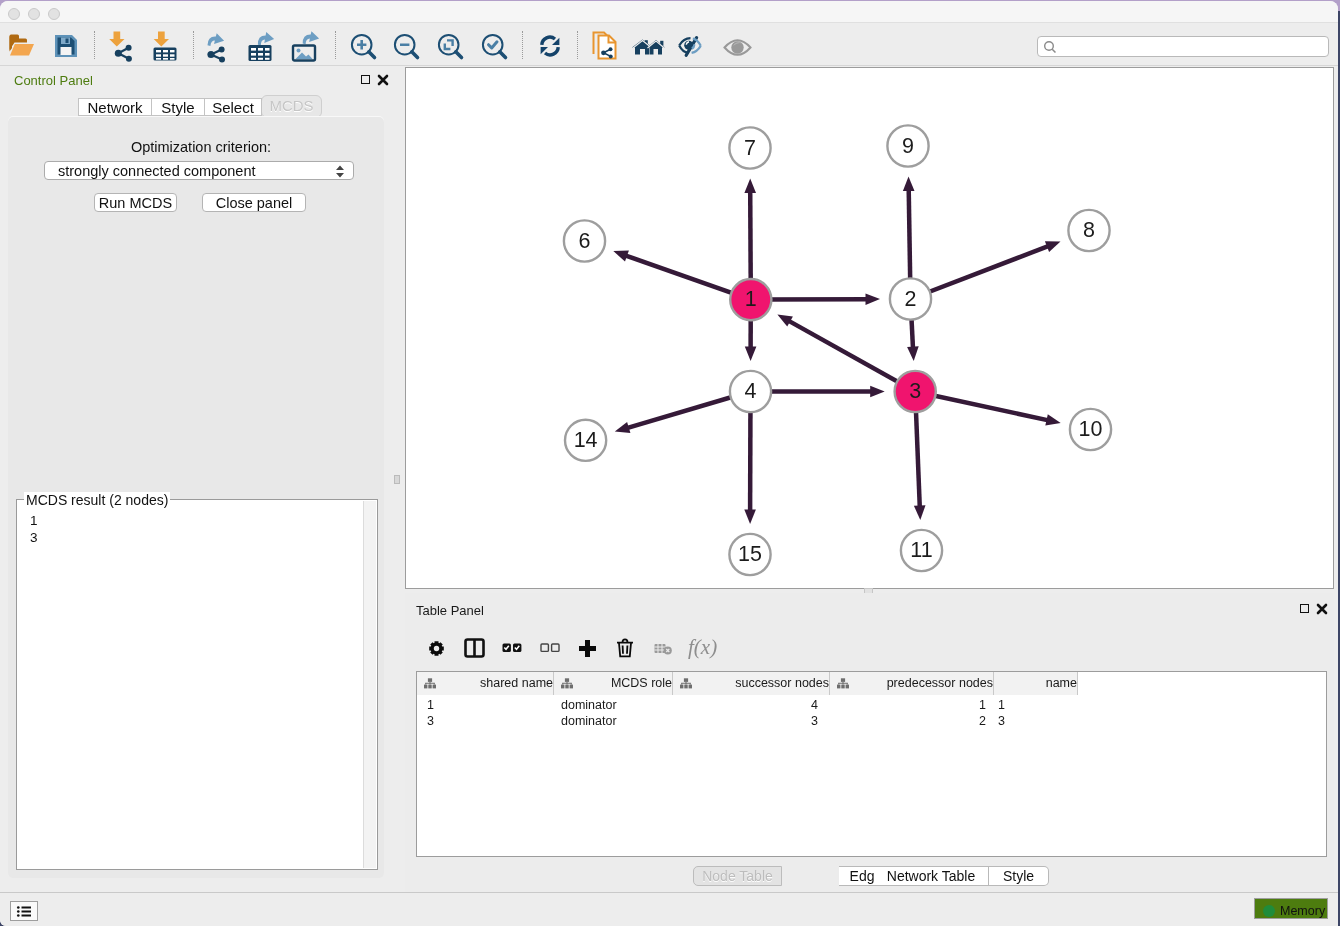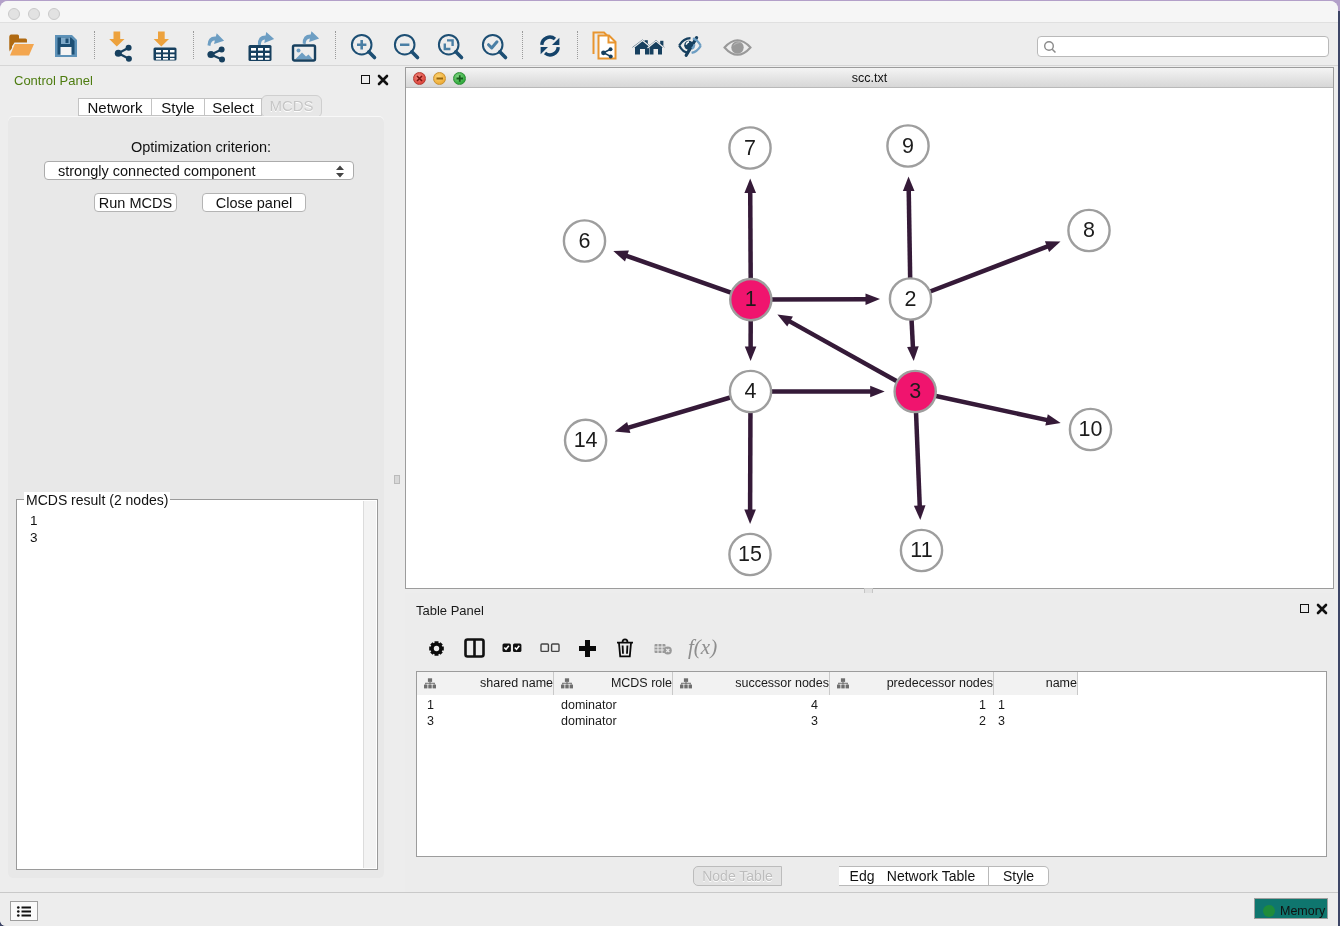--- a/index.html
+++ b/index.html
@@ -234,31 +234,20 @@
       <div class="abs" style="left:6px;top:377px;width:362px;"></div>
       <div class="abs" style="left:13px;top:13px;font-size:13.5px;line-height:16.5px;color:#111;white-space:pre;">1
 3</div>
       <div class="abs" style="right:1px;top:1px;width:13px;height:367px;background:#f3f3f3;border-left:1px solid #dcdcdc;left:auto;"></div>
     </div>
     <div class="abs" style="left:14px;top:376px;padding:0 2px;font-size:14px;color:#111;background:transparent;"><span style="background:#fff;padding:0 2px;">MCDS result (2 nodes)</span></div>
   </div>
 
   <div class="abs" style="left:394px;top:474px;width:6px;height:9px;background:#d8d8d8;border:1px solid #bbb;"></div>
   <div id="netframe">
-    <div id="nettitle">
-      <div class="mbtn" style="left:7px;background:radial-gradient(circle at 40% 35%,#f08a80,#e04b42 65%,#c93a32);border:0.5px solid #b33c33;"></div>
-      <div class="mbtn" style="left:27px;background:radial-gradient(circle at 40% 35%,#fbd476,#f0b03c 65%,#dc9e2d);border:0.5px solid #c89234;"></div>
-      <div class="mbtn" style="left:47px;background:radial-gradient(circle at 40% 35%,#8ad98a,#35ad41 65%,#259332);border:0.5px solid #2f8f38;"></div>
-      <svg style="left:7px;top:3.5px;" width="53" height="13" viewBox="0 0 53 13">
-        <path stroke="#7c1510" stroke-width="1.6" d="M4,4 L9,9 M9,4 L4,9"></path>
-        <path stroke="#96660f" stroke-width="1.8" d="M23.5,6.5 L30,6.5"></path>
-        <path stroke="#175c1c" stroke-width="1.8" d="M43.5,6.5 L50,6.5 M46.75,3.2 L46.75,9.8"></path>
-      </svg>
-      <div class="abs" style="left:0;top:3px;width:100%;text-align:center;font-size:12.5px;color:#111;">scc.txt</div>
-    </div>
     <svg style="left:0;top:21px;overflow:hidden;" width="927" height="500" viewBox="406 87 927 500">
       <g stroke="#351a38" stroke-width="4.5">
         <line x1="750.8" y1="297.6" x2="750.2" y2="189.0"></line>
         <line x1="750.8" y1="297.6" x2="625.1" y2="253.3"></line>
         <line x1="750.8" y1="297.6" x2="867.5" y2="297.2"></line>
         <line x1="750.8" y1="297.6" x2="750.6" y2="346.5"></line>
         <line x1="910.5" y1="297.0" x2="908.7" y2="187.0"></line>
         <line x1="910.5" y1="297.0" x2="1048.9" y2="243.9"></line>
         <line x1="910.5" y1="297.0" x2="913.0" y2="346.6"></line>
         <line x1="915.2" y1="389.5" x2="788.3" y2="318.6"></line>
@@ -437,19 +426,19 @@
     <svg style="left:17px;top:13px;" width="15" height="11" viewBox="0 0 15 11">
       <g stroke="#111" stroke-width="2">
           <path d="M4.5,1.5 L14,1.5 M4.5,5.5 L14,5.5 M4.5,9.5 L14,9.5"></path>
         </g>
       <g fill="#111">
           <circle cx="1.3" cy="1.5" r="1.3"></circle>
           <circle cx="1.3" cy="5.5" r="1.3"></circle>
           <circle cx="1.3" cy="9.5" r="1.3"></circle>
         </g>
     </svg>
-    <div class="abs" style="left:1254px;top:5px;width:74px;height:21px;background:#0f766e;border:1px solid #9e9e9e;text-decoration:underline;">
+    <div class="abs" style="left:1254px;top:5px;width:74px;height:21px;background:#4d7c0f;border:1px solid #9e9e9e;text-decoration:underline;">
       <div class="abs" style="left:8px;top:6px;width:12px;height:12px;border-radius:50%;background:#1f8c3b;"></div>
       <div class="abs" style="left:25px;top:5px;font-size:12.5px;color:#111;">Memory</div>
     </div>
   </div>
 </div>
 <div id="purpletop"></div>
 
 </body></html>

